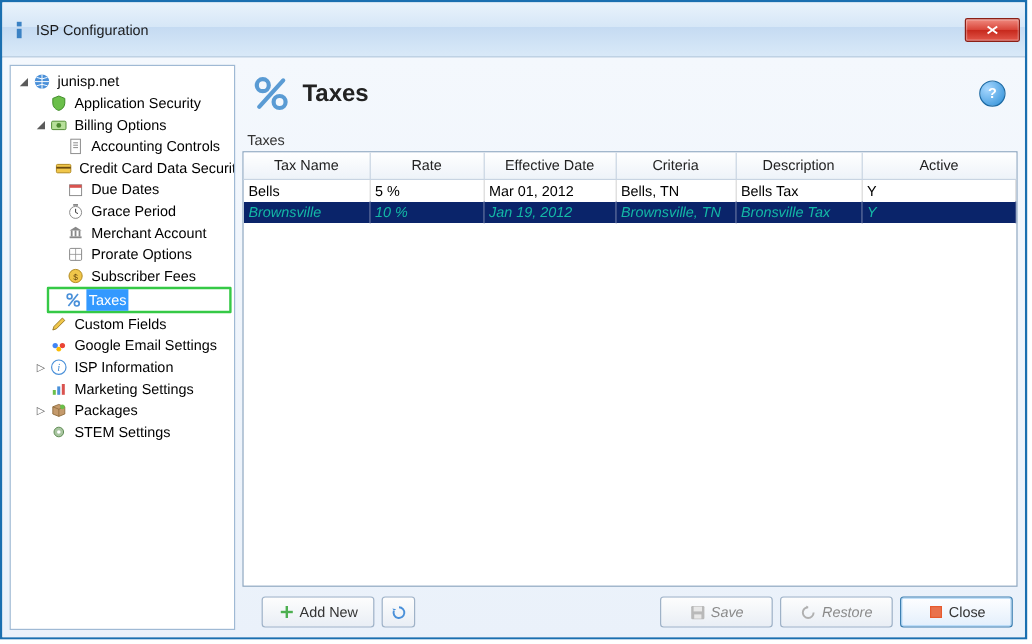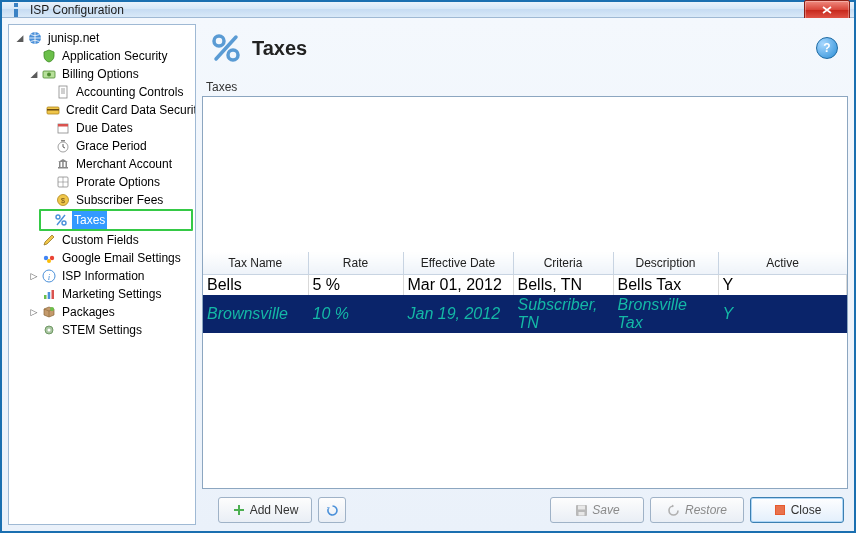--- a/index.html
+++ b/index.html
@@ -15,21 +15,21 @@
     height: 533px;
     border: 2px solid #1a6fb0;
     background: #fff;
     position: relative;
     box-sizing: border-box;
     display: flex;
     flex-direction: column;
   }
   
   .titlebar {
-    height: 16px;
+    height: 46px;
     background: linear-gradient(to bottom, #e9f2fb 0%, #d6e7f7 45%, #c5dbf2 46%, #d9e9f8 100%);
     border-bottom: 1px solid #9fb9d4;
     display: flex;
     align-items: center;
     padding: 0 4px 0 6px;
     box-sizing: border-box;
   }
   .titlebar .app-icon {
     width: 16px; height: 16px; margin-right: 6px;
     display: inline-flex; align-items: center; justify-content: center;
@@ -158,21 +158,20 @@
     color: #333;
   }
   .grid-wrap {
     flex: 1;
     border: 1px solid #8ca6c0;
     background: #fff;
     box-sizing: border-box;
     overflow: hidden;
     display: flex;
     flex-direction: column;
-    justify-content: center;
   }
   table.grid {
     border-collapse: collapse;
     width: 100%;
     table-layout: fixed;
   }
   table.grid th {
     background: linear-gradient(to bottom, #ffffff, #eef3f9);
     border: 1px solid #c8d4e2;
     border-top: none;
@@ -181,21 +180,21 @@
     text-align: center;
     font-size: 12px;
     color: #222;
     height: 18px;
   }
   table.grid th:first-child { border-left: none; }
   table.grid th:last-child { border-right: none; }
   table.grid td {
     border-right: 1px solid #d9d9d9;
     padding: 1px 4px;
-    font-size: 16px;
+    font-size: 12px;
     height: 16px;
     overflow: hidden;
     text-overflow: ellipsis;
   }
   table.grid tr.selected td {
     background: #0a246a;
     color: #14b8a6;
     border-right-color: #0a246a;
     font-style: italic;
   }
@@ -530,21 +529,21 @@
               <td>5 %</td>
               <td>Mar 01, 2012</td>
               <td>Bells, TN</td>
               <td>Bells Tax</td>
               <td>Y</td>
             </tr>
             <tr class="selected">
               <td>Brownsville</td>
               <td>10 %</td>
               <td>Jan 19, 2012</td>
-              <td>Subscriber, TN</td>
+              <td>Brownsville, TN</td>
               <td>Bronsville Tax</td>
               <td>Y</td>
             </tr>
           </tbody>
         </table>
       </div>
 
       <div class="footer">
         <div class="btn" style="margin-left:12px">
           <span class="b-icon">

